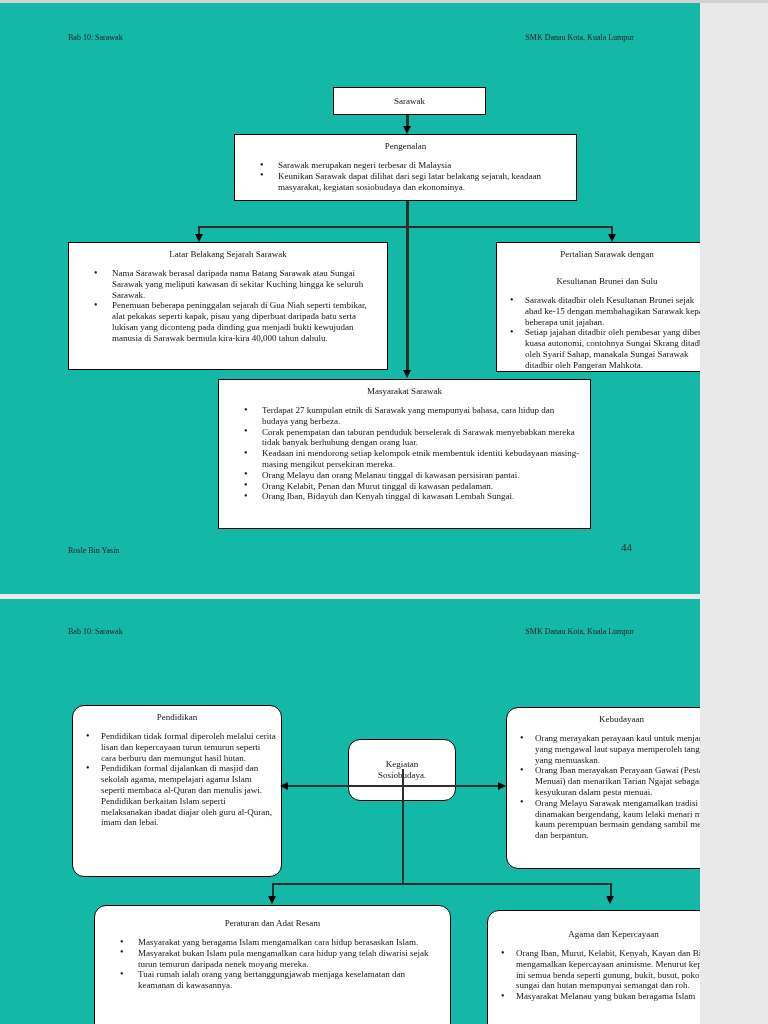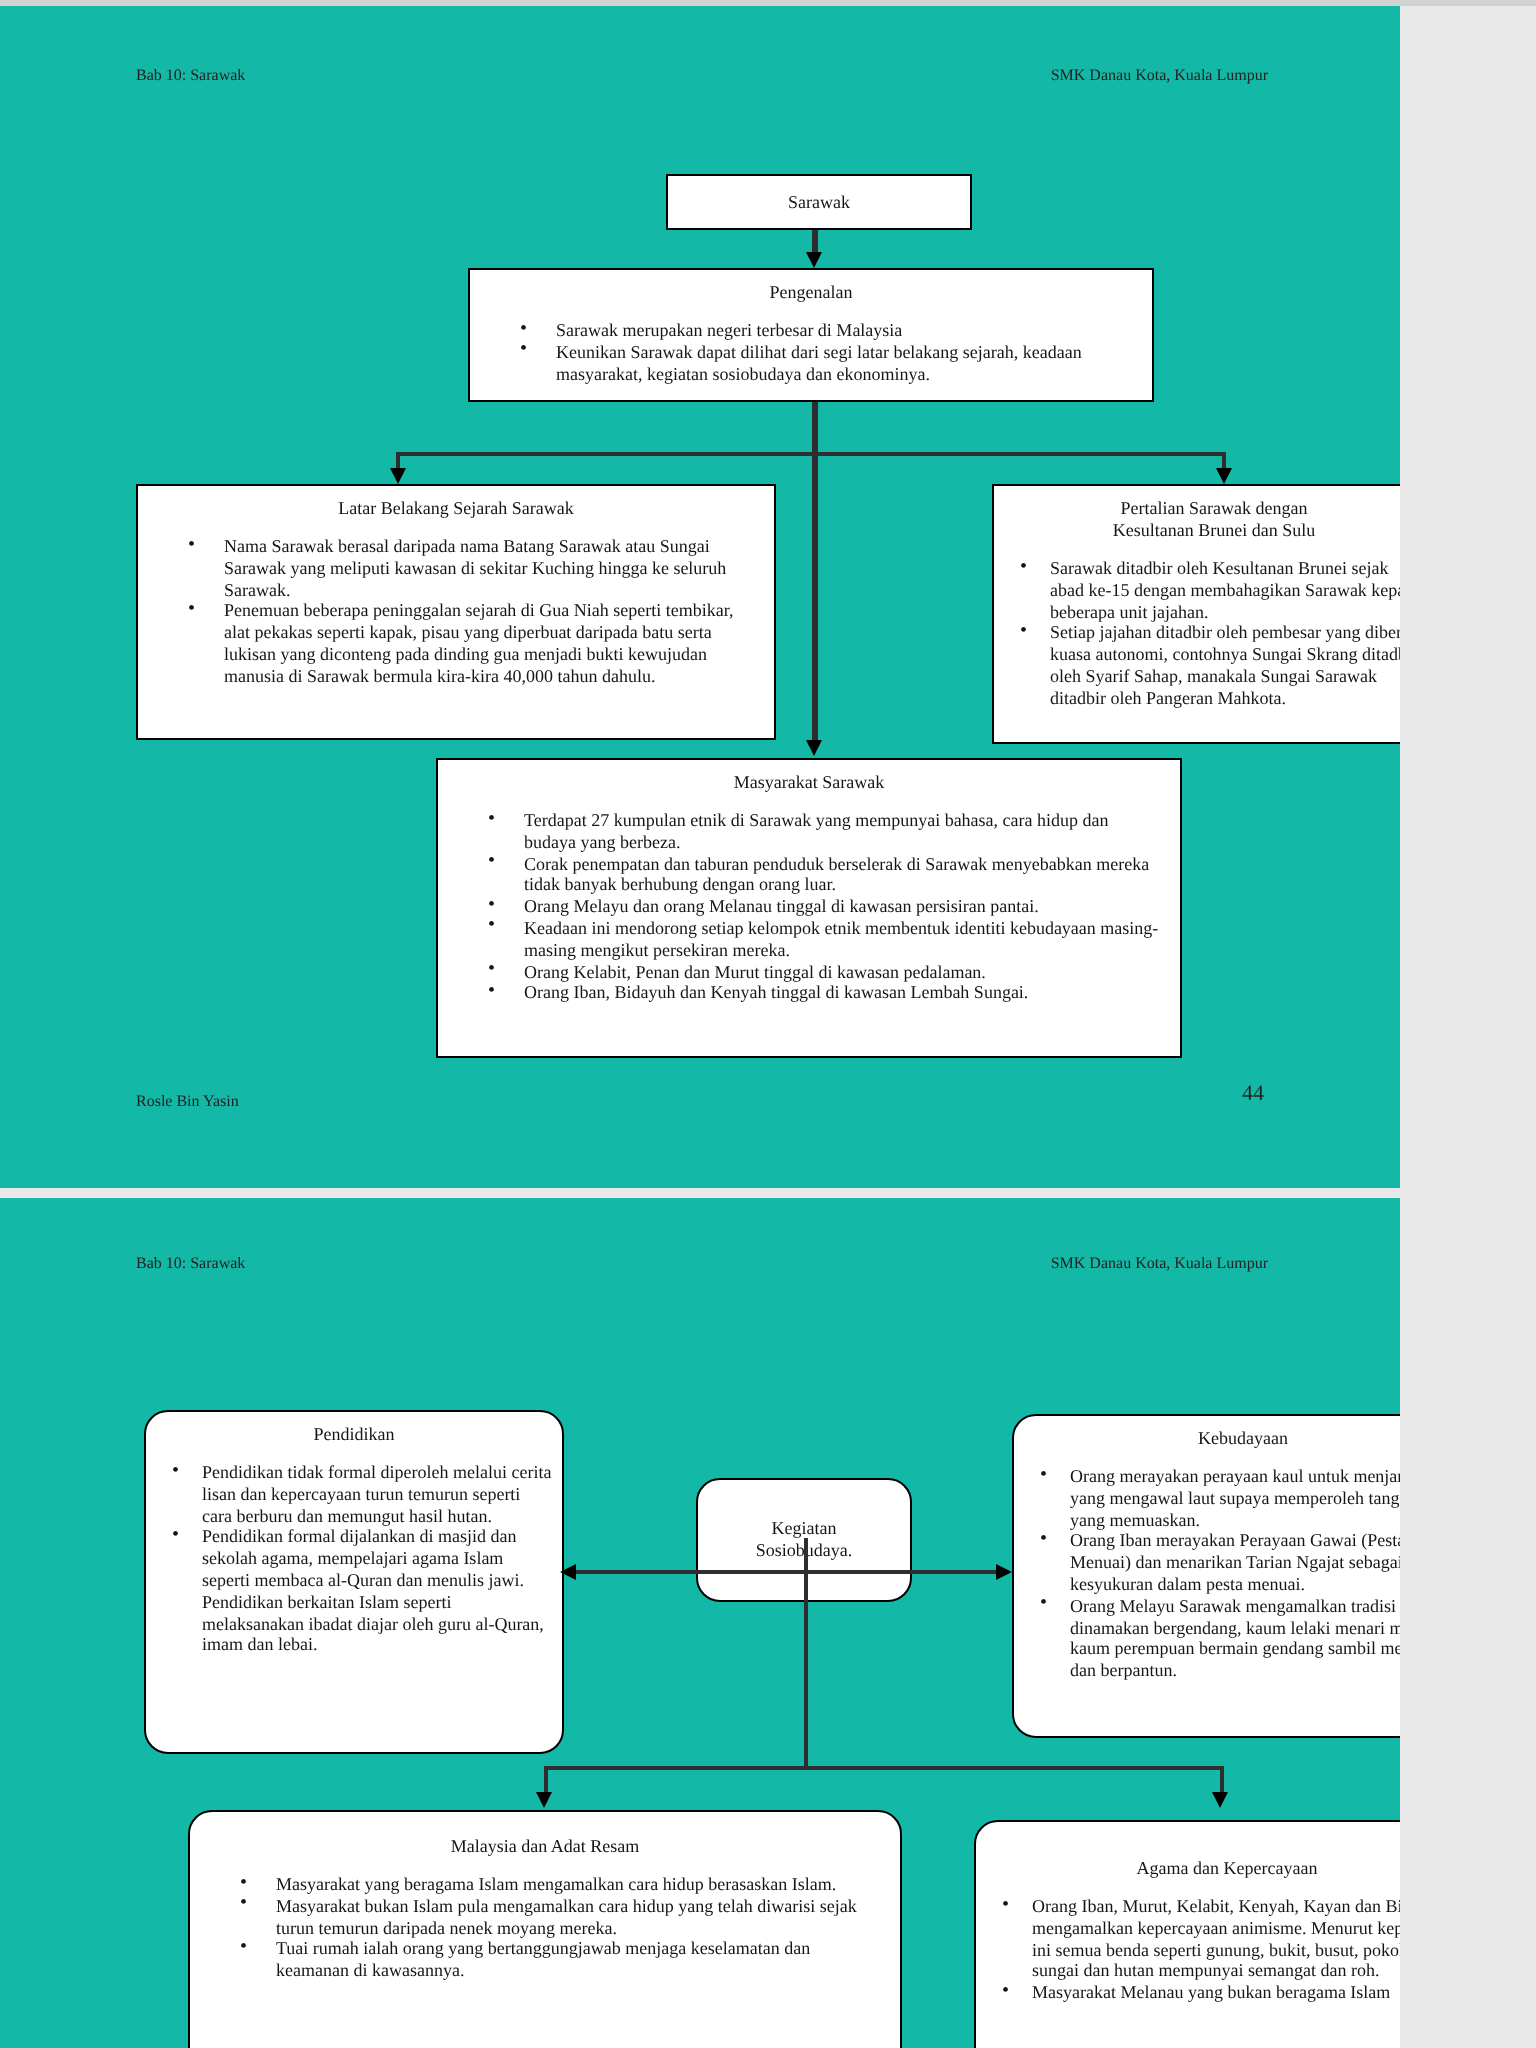--- a/index.html
+++ b/index.html
@@ -68,35 +68,35 @@
 
     <div class="box" style="left:68px;top:239px;width:320px;height:128px">
       <div class="box-title">Latar Belakang Sejarah Sarawak</div>
       <ul>
         <li>Nama Sarawak berasal daripada nama Batang Sarawak atau Sungai Sarawak yang meliputi kawasan di sekitar Kuching hingga ke seluruh Sarawak.</li>
         <li>Penemuan beberapa peninggalan sejarah di Gua Niah seperti tembikar, alat pekakas seperti kapak, pisau yang diperbuat daripada batu serta lukisan yang diconteng pada dinding gua menjadi bukti kewujudan manusia di Sarawak bermula kira-kira 40,000 tahun dahulu.</li>
       </ul>
     </div>
 
     <div class="box tight" style="left:496px;top:239px;width:222px;height:130px">
-      <div class="box-title" style="margin-bottom:0">Pertalian Sarawak dengan</div>
+      <div class="box-title" style="margin-bottom:16px">Pertalian Sarawak dengan</div>
       <div class="box-title" style="margin-top:0">Kesultanan Brunei dan Sulu</div>
       <ul>
         <li>Sarawak ditadbir oleh Kesultanan Brunei sejak abad ke-15 dengan membahagikan Sarawak kepada beberapa unit jajahan.</li>
         <li>Setiap jajahan ditadbir oleh pembesar yang diberi kuasa autonomi, contohnya Sungai Skrang ditadbir oleh Syarif Sahap, manakala Sungai Sarawak ditadbir oleh Pangeran Mahkota.</li>
       </ul>
     </div>
 
     <div class="box" style="left:218px;top:376px;width:373px;height:150px">
       <div class="box-title">Masyarakat Sarawak</div>
       <ul>
         <li>Terdapat 27 kumpulan etnik di Sarawak yang mempunyai bahasa, cara hidup dan budaya yang berbeza.</li>
         <li>Corak penempatan dan taburan penduduk berselerak di Sarawak menyebabkan mereka tidak banyak berhubung dengan orang luar.</li>
+        <li>Keadaan ini mendorong setiap kelompok etnik membentuk identiti kebudayaan masing-masing mengikut persekiran mereka.</li>
         <li>Orang Melayu dan orang Melanau tinggal di kawasan persisiran pantai.</li>
-        <li>Keadaan ini mendorong setiap kelompok etnik membentuk identiti kebudayaan masing-masing mengikut persekiran mereka.</li>
         <li>Orang Kelabit, Penan dan Murut tinggal di kawasan pedalaman.</li>
         <li>Orang Iban, Bidayuh dan Kenyah tinggal di kawasan Lembah Sungai.</li>
       </ul>
     </div>
 
     <div class="ftr" style="left:68px;top:543px">Rosle Bin Yasin</div>
     <div class="pageno" style="right:68px;top:538px">44</div>
   </div>
 
   <div class="page" id="page2">
@@ -132,21 +132,21 @@
     <div class="arr arr-right" style="left:498px;top:182.5px"></div>
 
     <div class="ln" style="left:402px;top:170px;width:2px;height:115px"></div>
     <div class="ln" style="left:272px;top:284px;width:340px;height:2px"></div>
     <div class="ln" style="left:272px;top:284px;width:2px;height:14px"></div>
     <div class="arr arr-down" style="left:268px;top:297px"></div>
     <div class="ln" style="left:610px;top:284px;width:2px;height:14px"></div>
     <div class="arr arr-down" style="left:606px;top:297px"></div>
 
     <div class="box rbox" style="left:94px;top:306px;width:357px;height:260px">
-      <div class="box-title mt12">Malaysia dan Adat Resam</div>
+      <div class="box-title mt12">Peraturan dan Adat Resam</div>
       <ul>
         <li>Masyarakat yang beragama Islam mengamalkan cara hidup berasaskan Islam.</li>
         <li>Masyarakat bukan Islam pula mengamalkan cara hidup yang telah diwarisi sejak turun temurun daripada nenek moyang mereka.</li>
         <li>Tuai rumah ialah orang yang bertanggungjawab menjaga keselamatan dan keamanan di kawasannya.</li>
       </ul>
     </div>
 
     <div class="box rbox tight" style="left:487px;top:311px;width:253px;height:255px">
       <div class="box-title mt18">Agama dan Kepercayaan</div>
       <ul>

